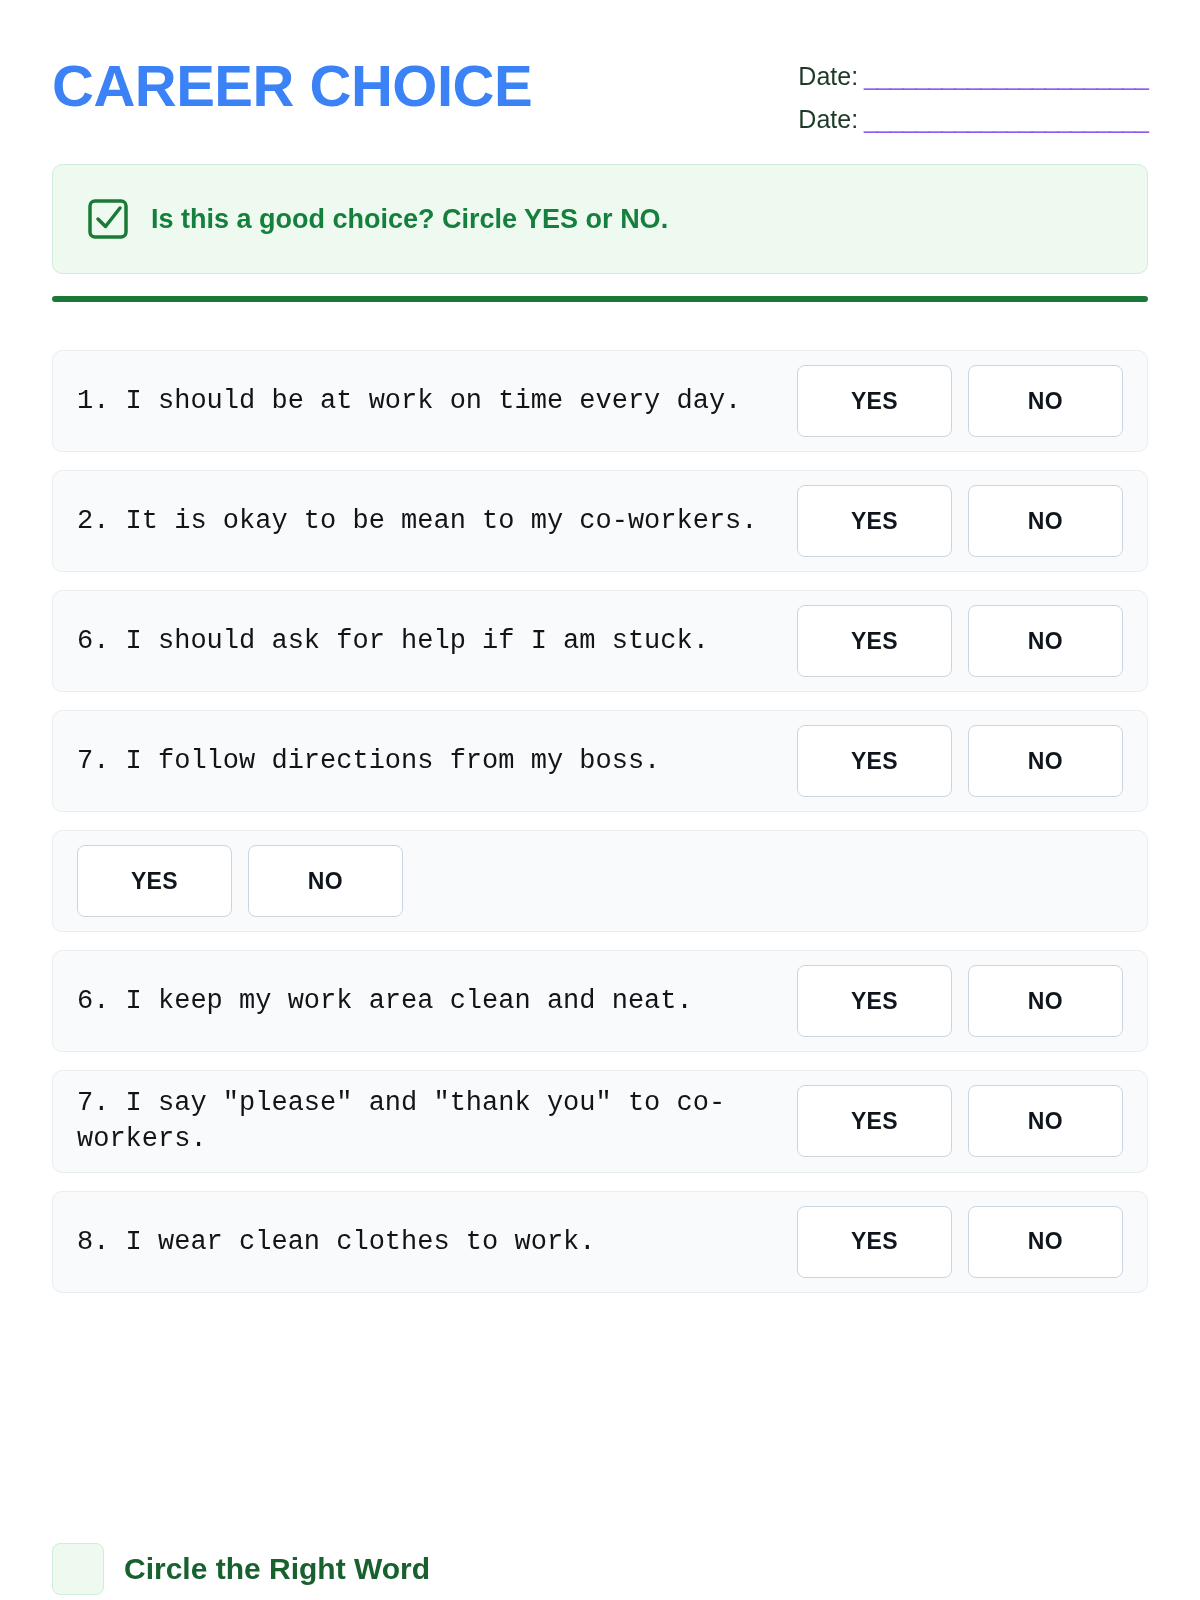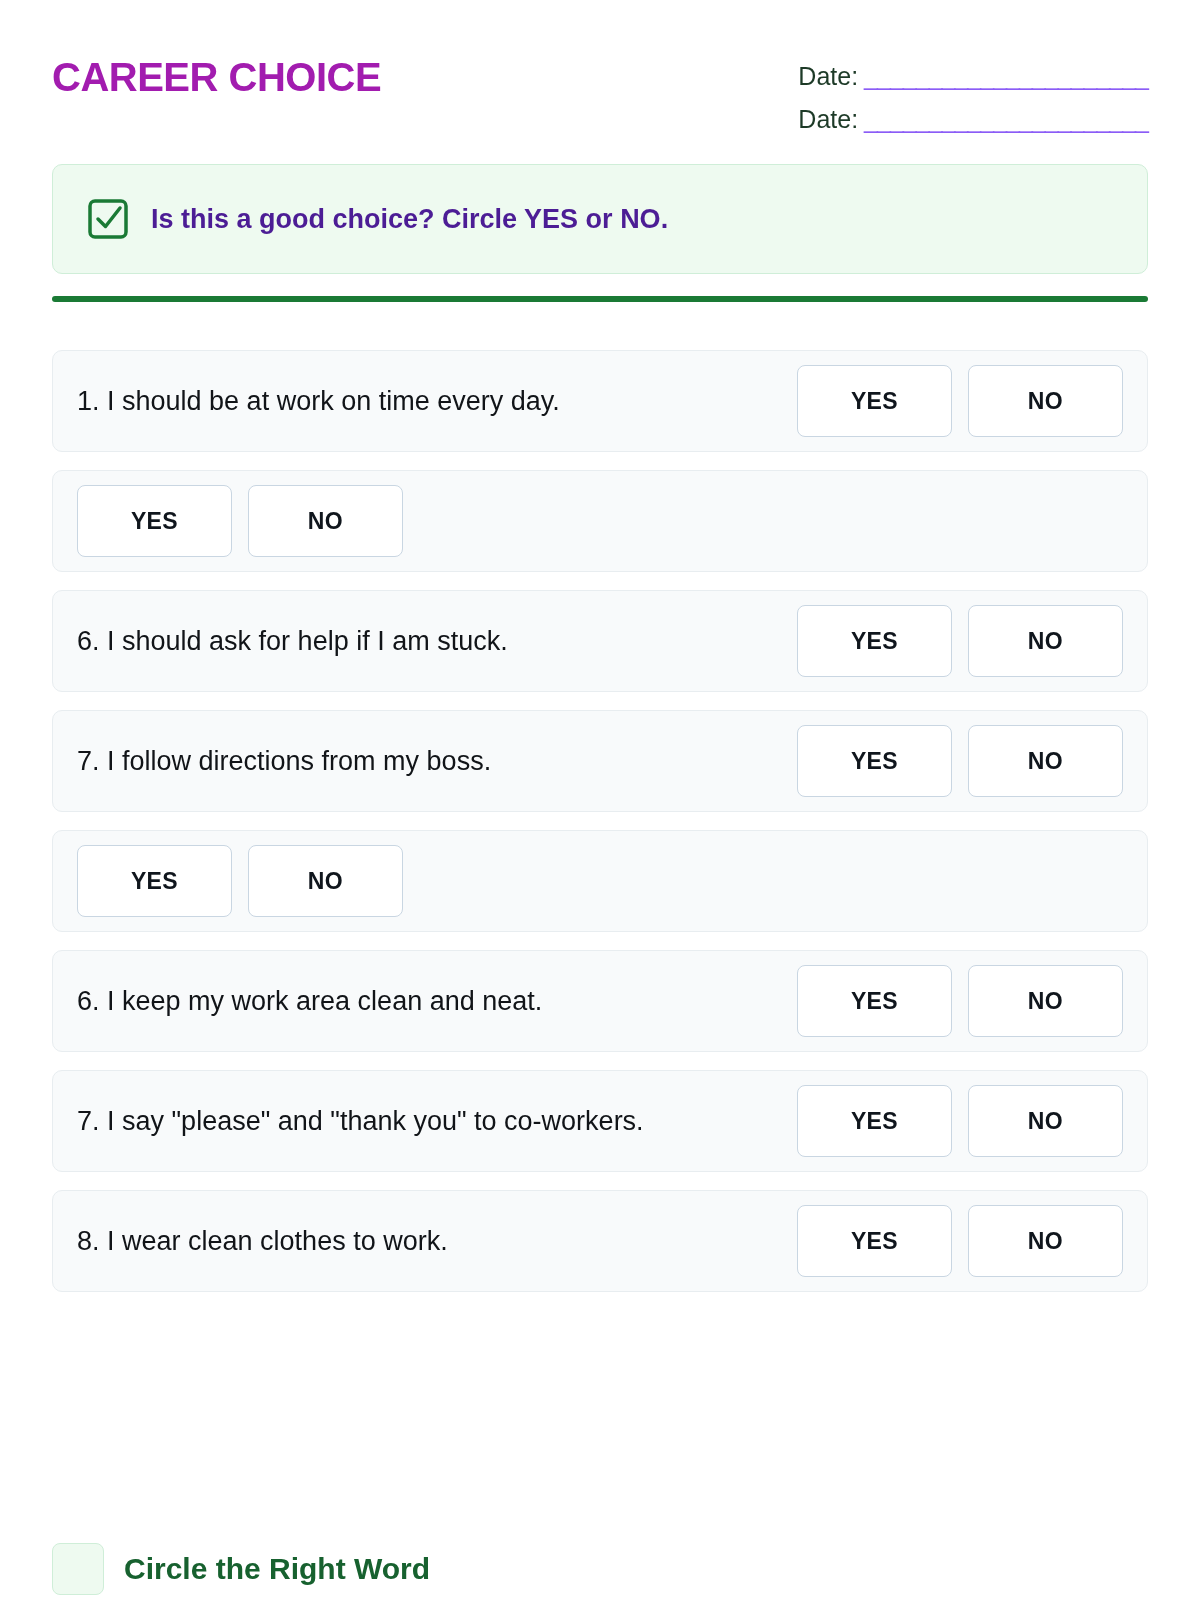--- a/index.html
+++ b/index.html
@@ -23,24 +23,24 @@
   }
 
   
   .header {
     display: flex;
     align-items: flex-start;
     justify-content: space-between;
     padding-top: 56px;
   }
   .title {
-    font-size: 40px;
+    font-size: 58px;
     font-weight: bold;
     letter-spacing: -0.5px;
-    color: #a21caf;
+    color: #3b82f6;
     line-height: 1.05;
     margin: 0;
     white-space: nowrap;
   }
   .meta {
     display: flex;
     flex-direction: column;
     gap: 14px;
     padding-top: 6px;
     min-width: 470px;
@@ -72,21 +72,21 @@
     gap: 22px;
   }
   .check-icon {
     width: 42px;
     height: 42px;
     flex: 0 0 auto;
   }
   .banner-text {
     font-size: 27px;
     font-weight: bold;
-    color: #4c1d95;
+    color: #15803d;
   }
 
   .rule {
     margin-top: 22px;
     height: 6px;
     background: #1a7a35;
     border-radius: 3px;
   }
 
   
@@ -104,20 +104,21 @@
     display: flex;
     align-items: center;
     padding: 14px 24px 14px 24px;
   }
   .q-text {
     flex: 1 1 auto;
     font-size: 27px;
     color: #111418;
     line-height: 1.35;
     padding-right: 18px;
+    font-family: Liberation Mono, monospace;
   }
   .q-choices {
     flex: 0 0 auto;
     display: flex;
     gap: 16px;
   }
   .choice {
     width: 155px;
     height: 72px;
     border: 1px solid #c9d6e2;
@@ -194,20 +195,21 @@
 
     <div class="q-row">
       <div class="q-text">1. I should be at work on time every day.</div>
       <div class="q-choices">
         <div class="choice">YES</div>
         <div class="choice">NO</div>
       </div>
     </div>
 
     <div class="q-row">
+      <div class="q-text">2. It is okay to be mean to my co-workers.</div>
       <div class="q-choices">
         <div class="choice">YES</div>
         <div class="choice">NO</div>
       </div>
     </div>
 
     <div class="q-row">
       <div class="q-text">6. I should ask for help if I am stuck.</div>
       <div class="q-choices">
         <div class="choice">YES</div>

